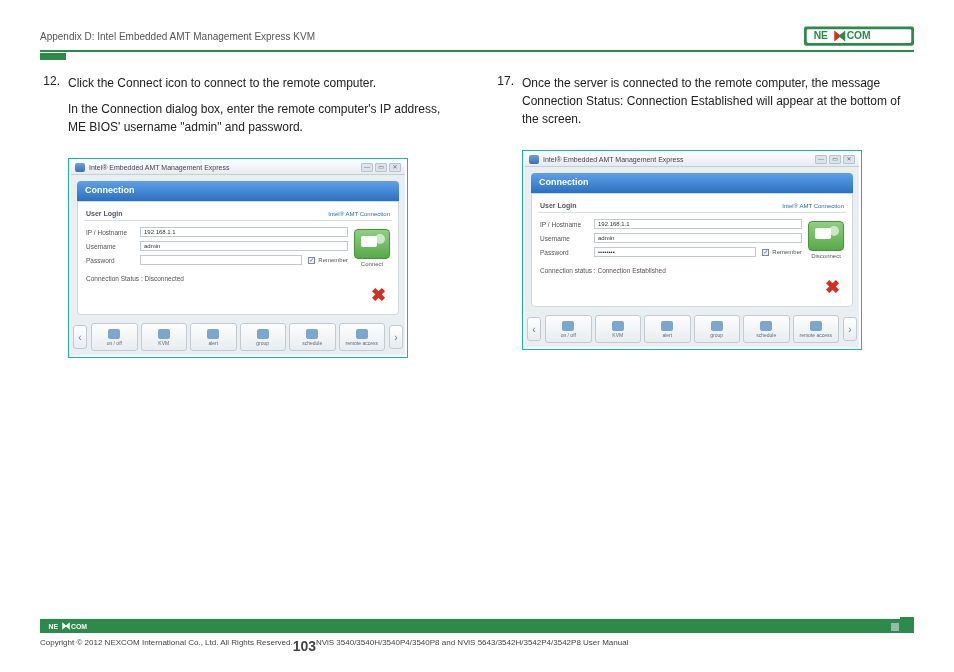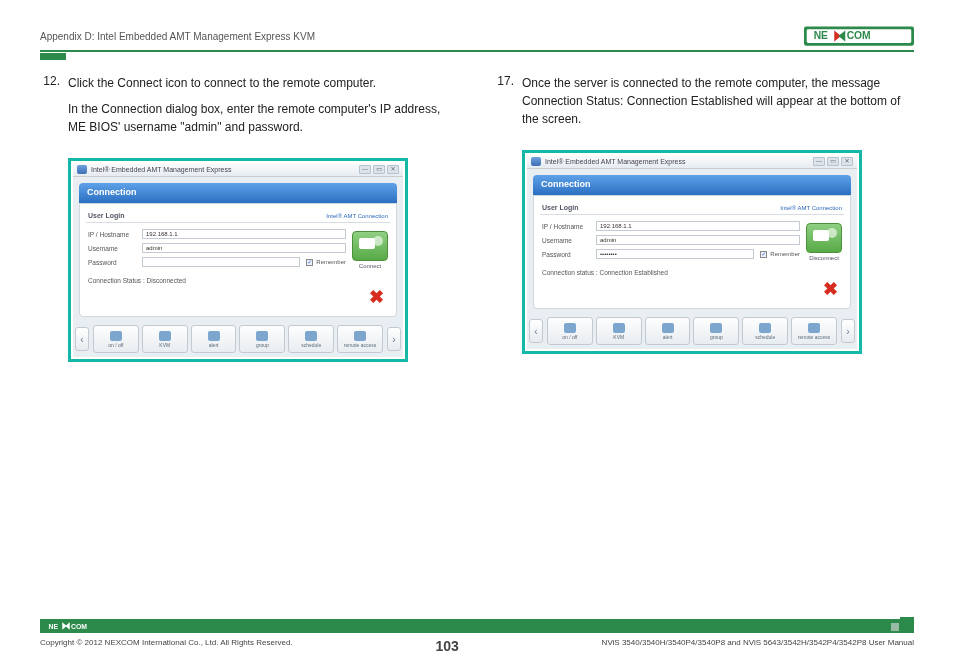--- a/index.html
+++ b/index.html
@@ -9,21 +9,21 @@
   .header-title { font-size: 10px; color: #555; }
   .logo { height: 20px; }
   .logo svg { height: 20px; }
   .green-accent { width: 26px; height: 7px; background:#2c8a4a; margin-top:1px;}
   .columns { display: flex; gap: 34px; margin-top: 14px; }
   .col { flex: 1; }
   .step { display: flex; gap: 8px; }
   .step-num { min-width: 20px; text-align: right; font-size: 12px; color:#222;}
   .step-body { font-size: 12px; line-height: 1.5; color:#222;}
   .step-body p { margin-bottom: 8px; }
-  .screenshot-wrap { margin: 14px 0 0 28px; border: 3px solid #14b8a6; padding: 2px; width: 340px; }
+  .screenshot-wrap { margin: 14px 0 0 28px; border: 1px solid #14b8a6; padding: 2px; width: 340px; }
   .app { background:#e9eef3; font-family: Tahoma, Arial, sans-serif; font-size:7px;}
   .app-titlebar { background: linear-gradient(#fdfdfd,#e6ebf1); height: 14px; display:flex; align-items:center; padding:0 4px; gap:4px; border-bottom:1px solid #ccc;}
   .app-titlebar .dot{width:10px;height:9px;background:linear-gradient(#6fa0dd,#3d6fb5);border-radius:2px;}
   .app-titlebar .title{color:#445; font-size:7px;}
   .app-titlebar .winbtns{margin-left:auto;display:flex;gap:2px;}
   .app-titlebar .winbtns span{width:12px;height:9px;background:#dce3ea;border:1px solid #b6c2ce;border-radius:1px;display:inline-block;font-size:6px;text-align:center;line-height:7px;color:#667;}
   .conn-hdr { background: linear-gradient(#5fa1e8,#2b6fc2); color:#fff; padding: 4px 8px 6px; font-size:9px; font-weight:bold; border-radius:4px 4px 0 0; margin:6px 6px 0 6px;}
   .conn-panel{ background:#fff; margin:0 6px 4px 6px; border:1px solid #d0d7dd; border-radius:0 0 4px 4px; padding:6px;}
   .login-bar{display:flex; justify-content:space-between; align-items:center; border-bottom:1px solid #d7dde2;padding:2px 2px 3px;}
   .login-bar .ul{font-size:7px;color:#556;font-weight:bold;}
@@ -48,21 +48,21 @@
   .nav-tiles{flex:1;display:flex;gap:3px;}
   .tile{flex:1;border:1px solid #c3cad1;border-radius:3px;background:linear-gradient(#fdfdfd,#e8edf1);height:28px;display:flex;flex-direction:column;align-items:center;justify-content:center;gap:1px;}
   .tile .ti{width:12px;height:10px;background:#7da6cf;border-radius:2px;}
   .tile .tl{font-size:5px;color:#5d6c7a;}
   .footer{position:absolute;bottom:18px;left:40px;right:40px;}
   .footer-bar{height:14px;background:#2c8a4a;display:flex;align-items:center;padding:0 6px;margin-bottom:2px;}
   .footer-bar svg{height:10px;}
   .footer-deco{position:absolute;right:0;top:-2px;display:flex;align-items:flex-end;}
   .footer-deco .sq{width:8px;height:8px;background:#98bba6;margin-left:1px;}
   .footer-deco .sq.big{width:14px;height:14px;background:#2c8a4a;}
-  .footer-line{display:flex;justify-content:space-between;font-size:8px;color:#444;padding-top:3px;}
+  .footer-line{display:flex;font-size:8px;color:#444;padding-top:3px;}
   .pgnum{font-weight:bold;font-size:14px;}
   b{font-weight:normal;}
 </style>
 </head>
 <body>
 
 <div class="page">
   <div class="header">
     <div class="header-title">Appendix D: Intel Embedded AMT Management Express KVM</div>
     <div class="logo">

